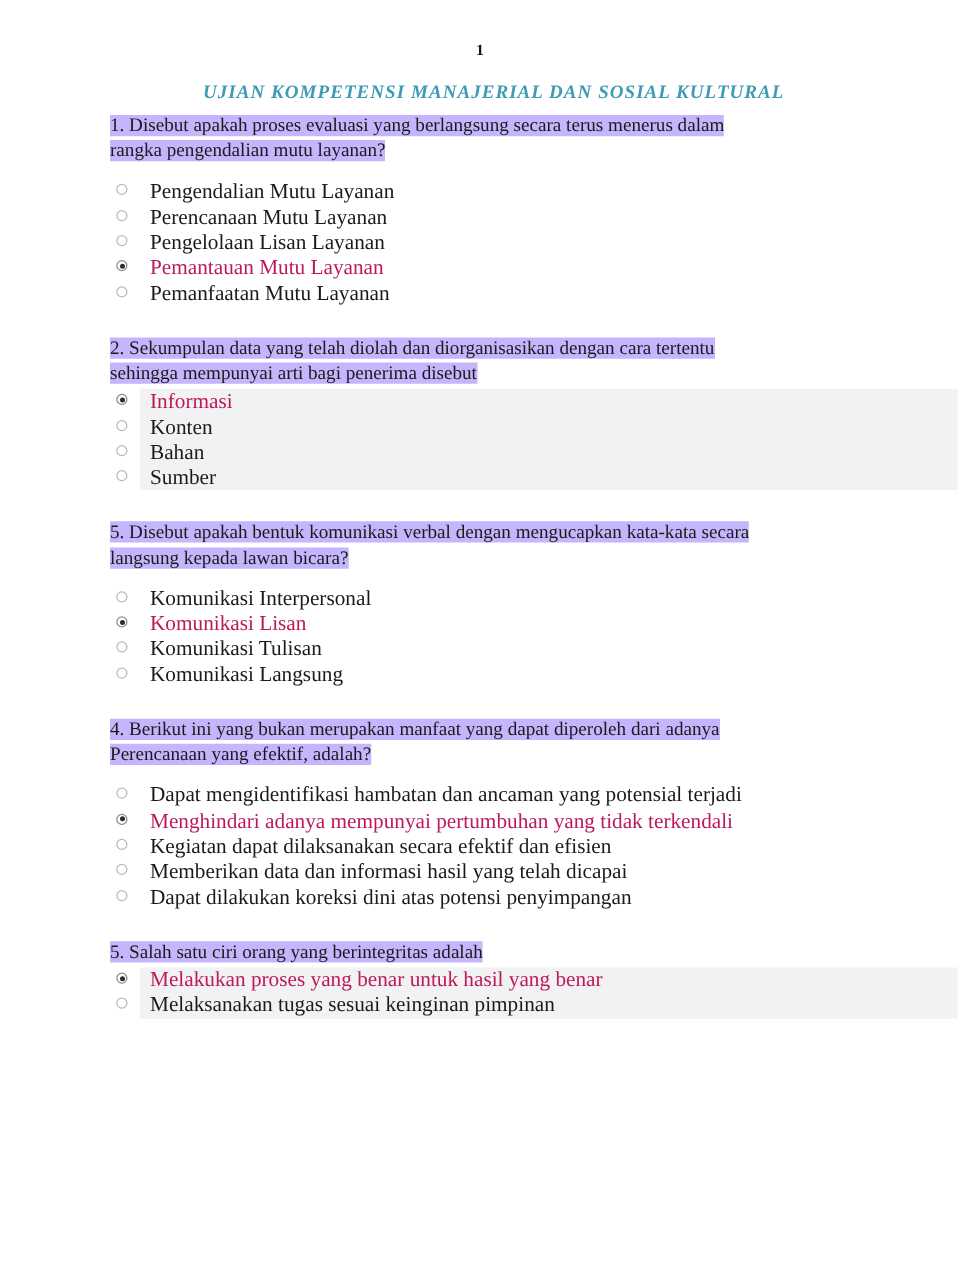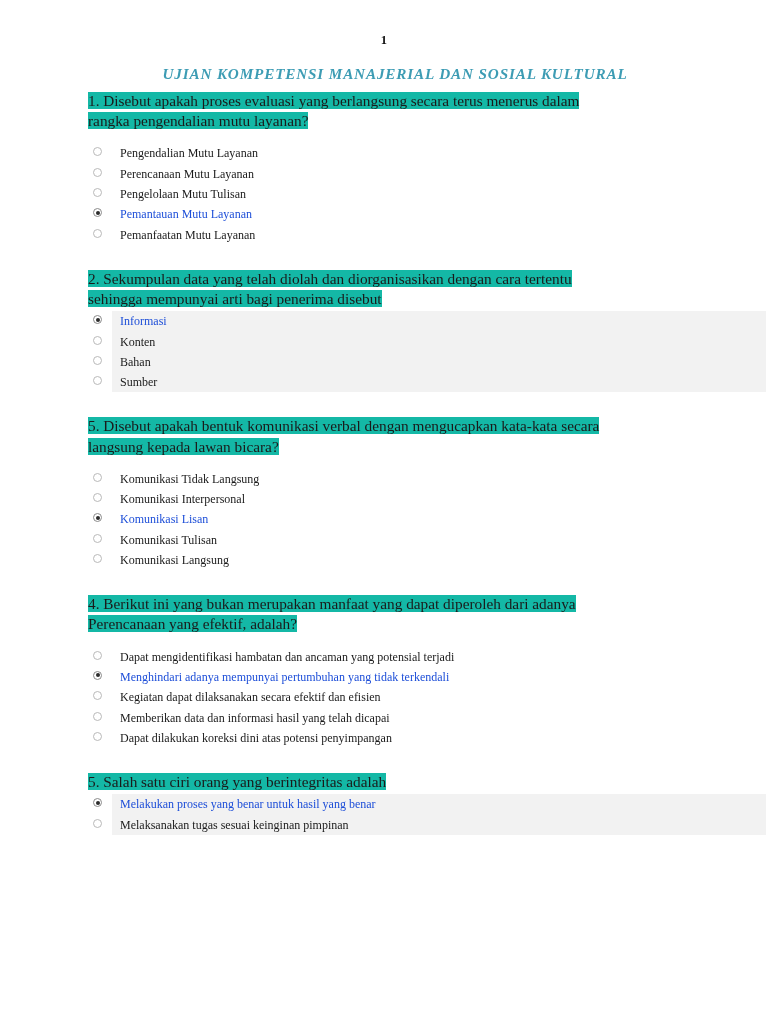--- a/index.html
+++ b/index.html
@@ -62,21 +62,21 @@
   }
 
   .q-text {
     font-size: 15.3px;
     line-height: 1.32;
     color: #1a1a1a;
     margin: 0;
     text-align: left;
   }
   .q-text .shade {
-    background: #14b8a6;
+    background: #c4b5fd;
     box-decoration-break: clone;
     -webkit-box-decoration-break: clone;
   }
 
   .options {
     margin: 0;
     padding: 0;
     list-style: none;
     position: relative;
   }
@@ -120,28 +120,28 @@
     position: absolute;
     left: 1.5px;
     top: 1.5px;
     width: 4px;
     height: 4px;
     border-radius: 50%;
     background: #2b2b2b;
   }
 
   .opt-label {
-    font-size: 12px;
+    font-size: 17px;
     line-height: 20.3px;
     color: #1a1a1a;
     margin-left: 18px;
     white-space: nowrap;
   }
   .opt-label.answer {
-    color: #1d4ed8;
+    color: #be185d;
   }
 
   
   .gap-sm { height: 12px; }
   .gap-md { height: 24px; }
 </style>
 </head>
 <body>
 
 <div class="page">
@@ -160,21 +160,21 @@
             <li class="option">
               <span class="radio"></span>
               <span class="opt-label">Pengendalian Mutu Layanan</span>
             </li>
             <li class="option">
               <span class="radio"></span>
               <span class="opt-label">Perencanaan Mutu Layanan</span>
             </li>
             <li class="option">
               <span class="radio"></span>
-              <span class="opt-label">Pengelolaan Mutu Tulisan</span>
+              <span class="opt-label">Pengelolaan Lisan Layanan</span>
             </li>
             <li class="option">
               <span class="radio selected"></span>
               <span class="opt-label answer">Pemantauan Mutu Layanan</span>
             </li>
             <li class="option">
               <span class="radio"></span>
               <span class="opt-label">Pemanfaatan Mutu Layanan</span>
             </li>
           </ul>
@@ -202,24 +202,20 @@
             </li>
           </ul>
         </div>
         <div class="gap-md"></div>
         <div class="question-block">
           <p class="q-text"><span class="shade">5. Disebut apakah bentuk komunikasi verbal dengan mengucapkan kata-kata secara</span><br><span class="shade">langsung kepada lawan bicara?</span></p>
           <div class="gap-sm" style="height: 12px;"></div>
           <ul class="options">
             <li class="option">
               <span class="radio"></span>
-              <span class="opt-label">Komunikasi Tidak Langsung</span>
-            </li>
-            <li class="option">
-              <span class="radio"></span>
               <span class="opt-label">Komunikasi Interpersonal</span>
             </li>
             <li class="option">
               <span class="radio selected"></span>
               <span class="opt-label answer">Komunikasi Lisan</span>
             </li>
             <li class="option">
               <span class="radio"></span>
               <span class="opt-label">Komunikasi Tulisan</span>
             </li>

